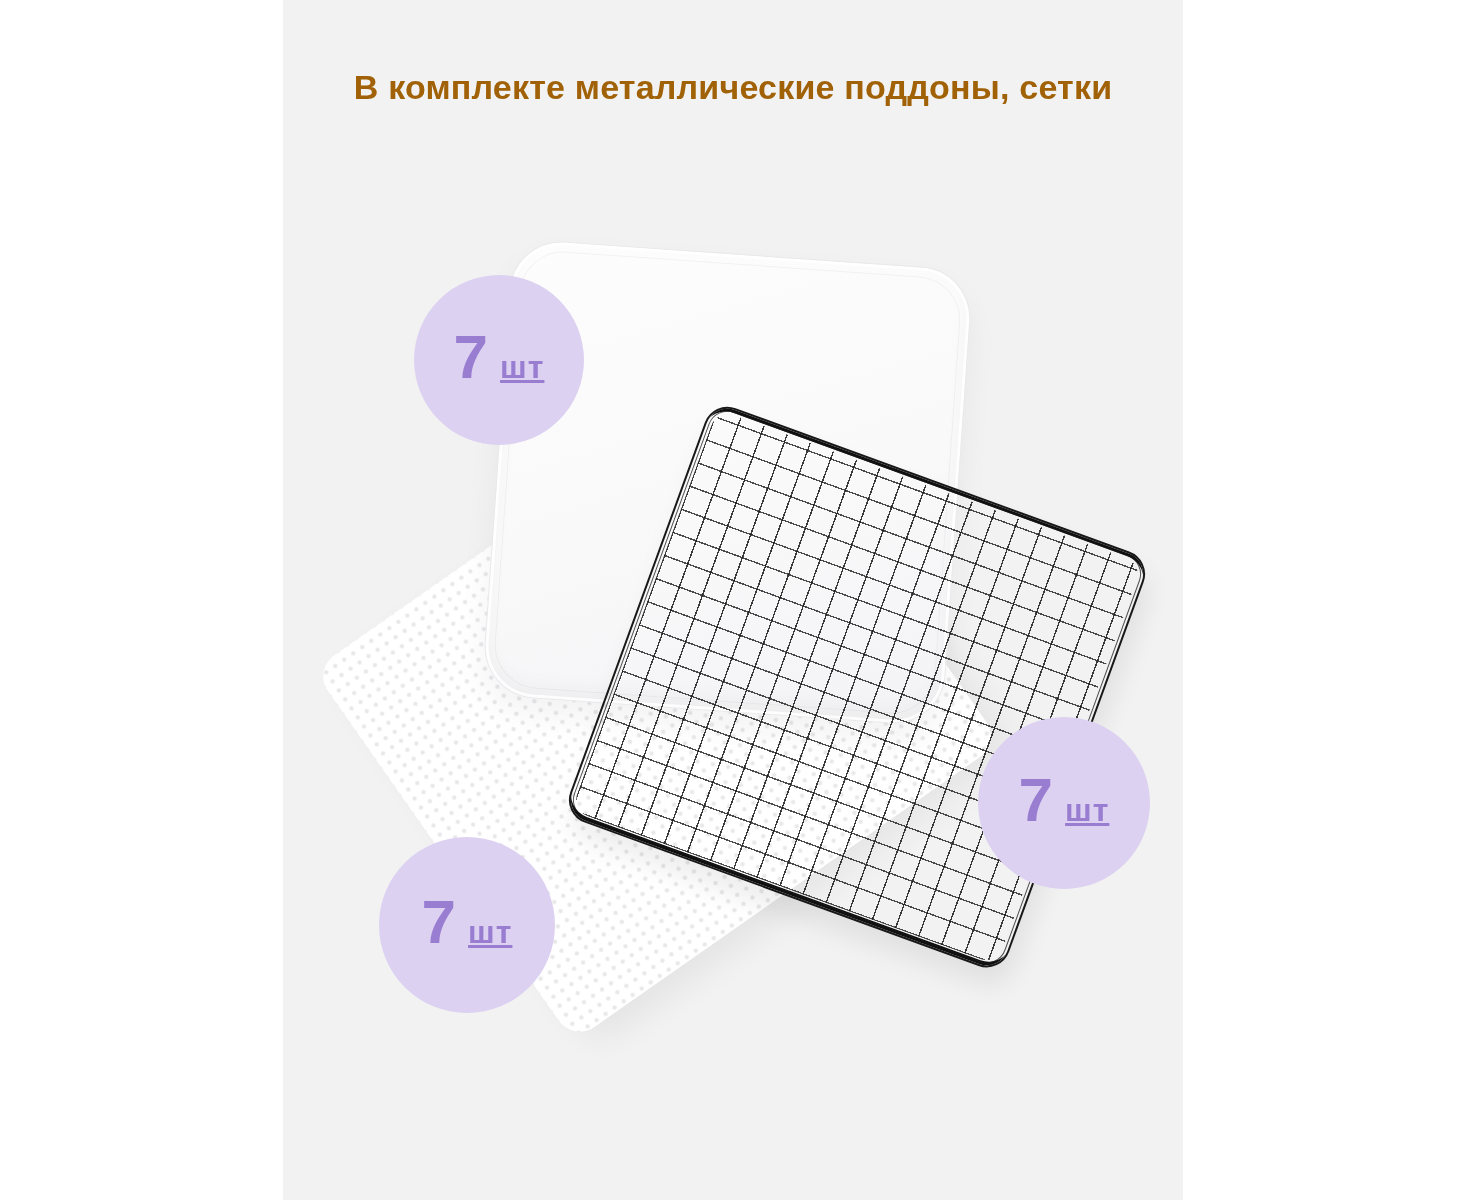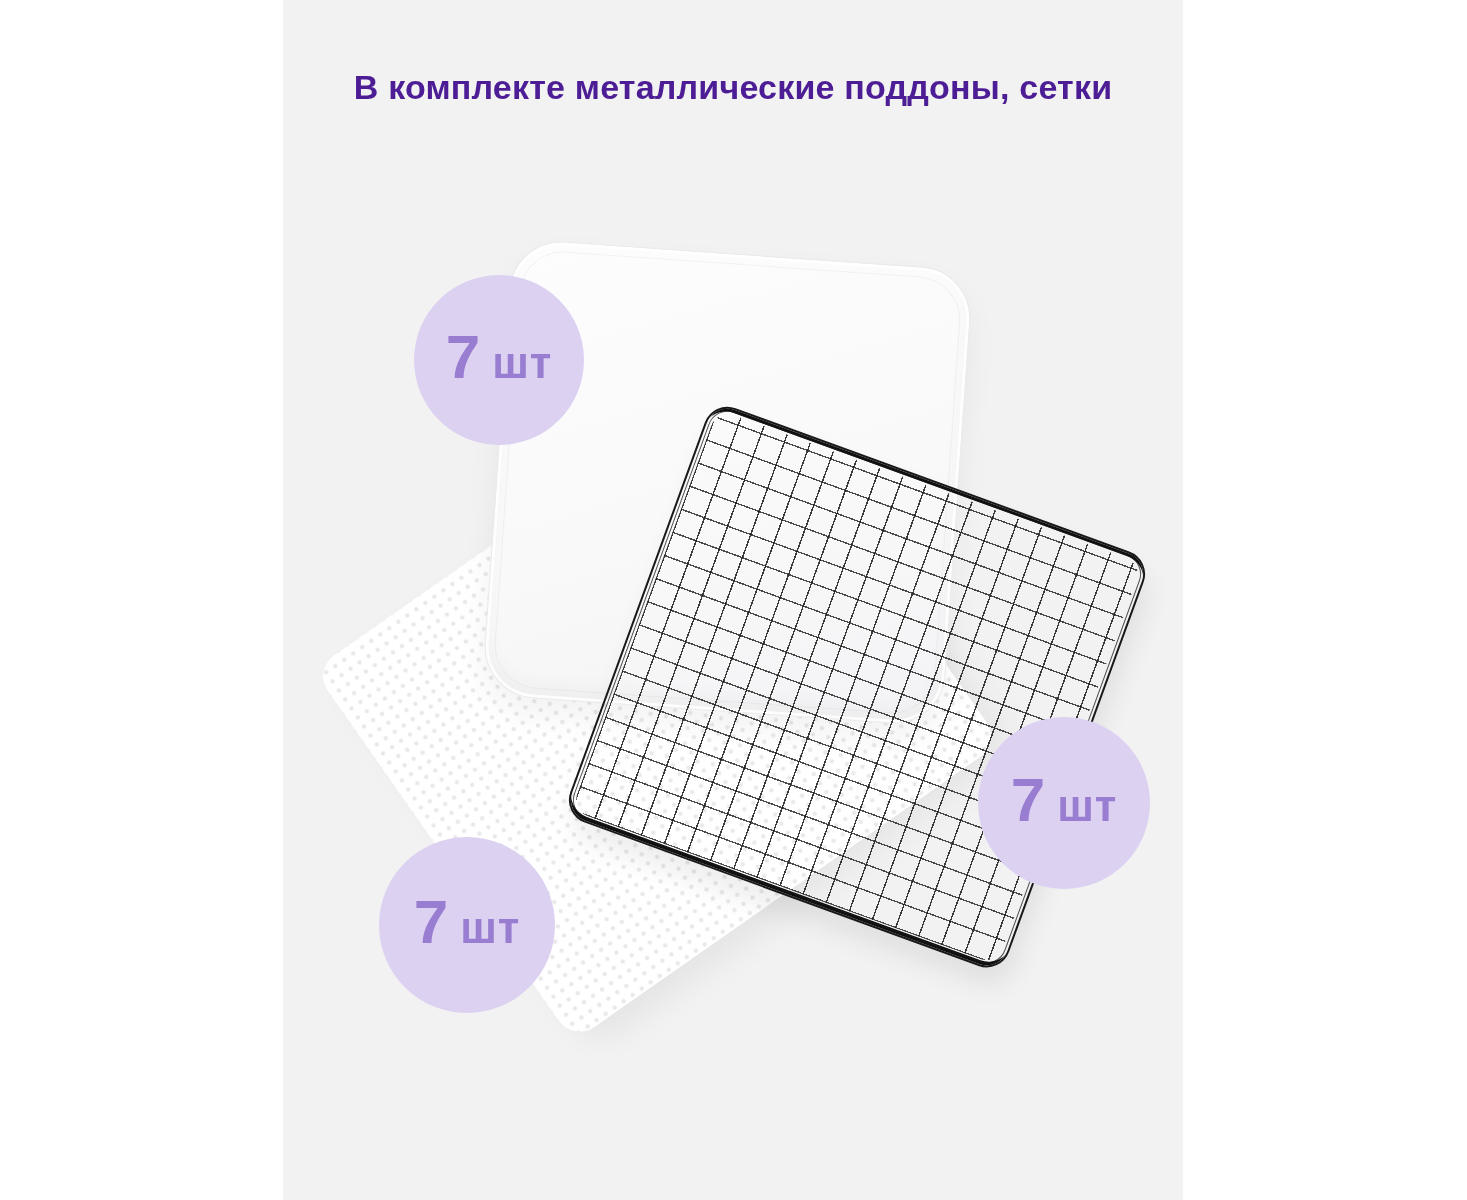--- a/index.html
+++ b/index.html
@@ -29,21 +29,21 @@
     position: absolute;
     top: 66px;
     left: 0;
     width: 100%;
     margin: 0;
     text-align: center;
     font-size: 34px;
     line-height: 43px;
     font-weight: 700;
     letter-spacing: 0.2px;
-    color: #4c1d95;
+    color: #a16207;
     z-index: 5;
   }
   
   .tray-silicone {
     position: absolute;
     left: 30px;
     top: 670px;
     width: 522px;
     height: 454px;
     transform: rotate(-35deg);
@@ -125,21 +125,21 @@
     font-weight: 700;
     z-index: 4;
   }
   .badge-row {
     display: flex;
     align-items: baseline;
     gap: 12px;
     transform: translateY(-3px);
   }
   .badge .num  { font-size: 62px; line-height: 1; }
-  .badge .unit { font-size: 44px; line-height: 1; letter-spacing: 1px; }
+  .badge .unit { font-size: 32px; line-height: 1; letter-spacing: 1px; text-decoration: underline; }
   .badge-1 { left: 131px; top: 275px; width: 170px; height: 170px; }
   .badge-2 { left: 695px; top: 717px; width: 172px; height: 172px; }
   .badge-3 { left:  96px; top: 837px; width: 176px; height: 176px; }
 </style>
 </head>
 <body>
 
 <div class="page">
   <div class="canvas">
 

